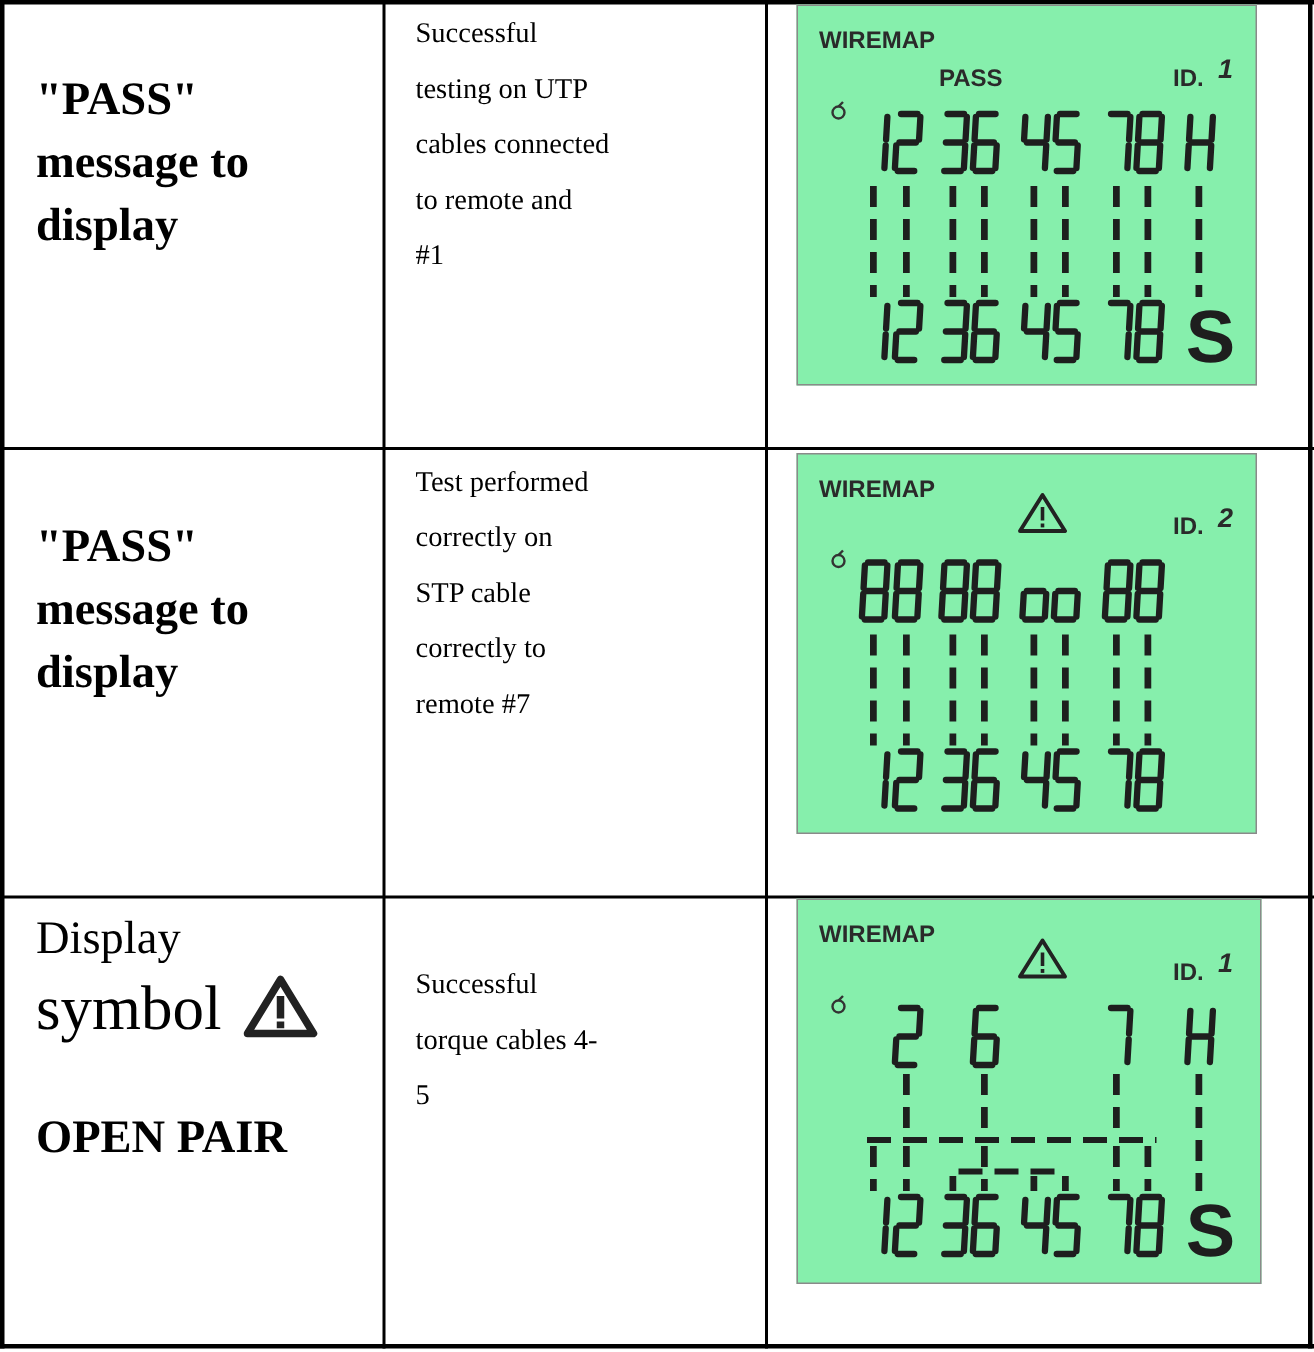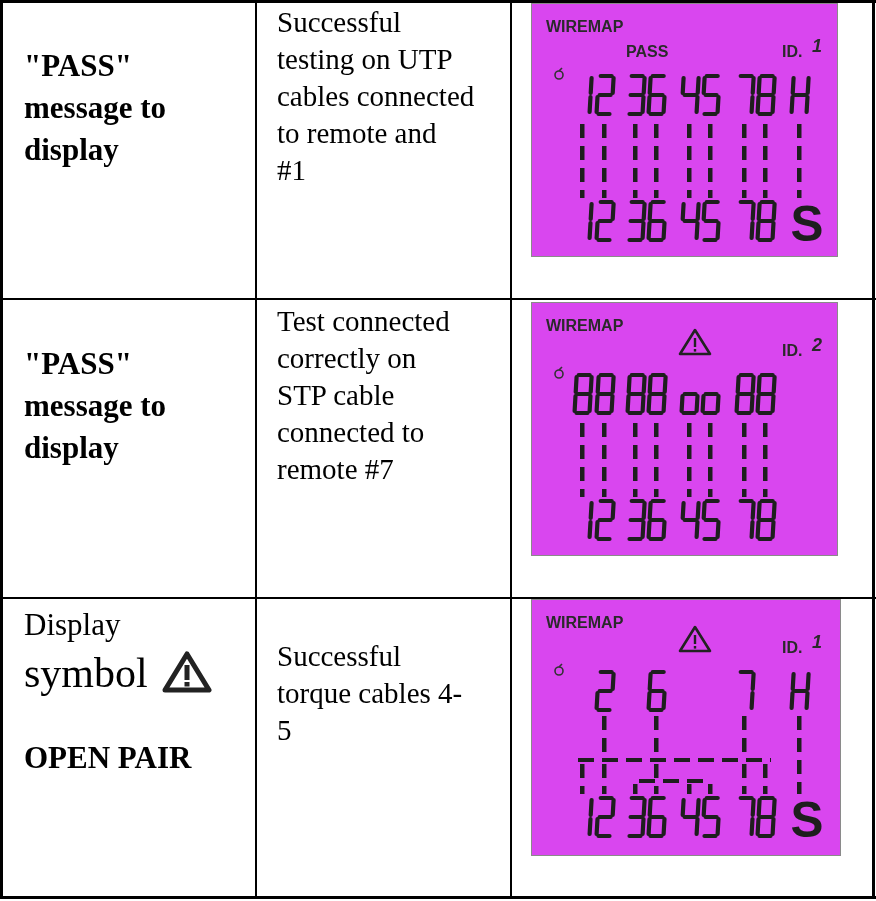--- a/index.html
+++ b/index.html
@@ -4,22 +4,22 @@
 <style>
   html, body { margin: 0; padding: 0; background: #ffffff; }
   body { width: 876px; height: 901px; position: relative; overflow: hidden;
          font-family: "Liberation Serif", "DejaVu Serif", serif; color: #000; }
   .table { position: absolute; left: 0; top: 0; width: 876px; height: 901px; }
   .hline, .vline { position: absolute; background: #000; }
   .cell { position: absolute; box-sizing: border-box; }
   .c1 { left: 24px; width: 228px; }
   .c2 { left: 277px; width: 230px; }
   .bold { font-weight: bold; font-size: 31px; line-height: 42px; }
-  .reg { font-size: 29px; line-height: 37px; }
-  .lcd { position: absolute; background: #d946ef; border: 1.5px solid #8a8a8a; box-sizing: border-box; text-align: center; }
+  .reg { font-size: 19px; line-height: 37px; }
+  .lcd { position: absolute; background: #86efac; border: 1.5px solid #8a8a8a; box-sizing: border-box; text-align: center; }
   .lcd svg { position: absolute; left: 0; top: 0; }
   .warn-inline { display: inline-block; vertical-align: middle; margin-left: 14px; }
   .gap { height: 40px; }
 </style>
 </head>
 <body>
 
 <div class="table">
 
   <div class="hline" style="left:0;top:0;width:876px;height:3px;"></div>
@@ -170,24 +170,24 @@
         <rect x="265" y="186" width="4.5" height="8" fill="#1e1e1e"></rect>
       </svg>
     </div>
 
   <div class="cell c1 bold" style="top:343px;">
     <div>"PASS"</div>
     <div>message to</div>
     <div>display</div>
   </div>
   <div class="cell c2 reg" style="top:303px;">
-    <div>Test connected</div>
+    <div>Test performed</div>
     <div>correctly on</div>
     <div>STP cable</div>
-    <div>connected to</div>
+    <div>correctly to</div>
     <div>remote #7</div>
   </div>
   <div class="lcd" id="lcd1" style="left:531px;top:302px;width:307px;height:254px;">
       <svg width="304" height="251" viewBox="0 0 304 251" xmlns="http://www.w3.org/2000/svg">
         <text x="14" y="28" font-family="Liberation Sans, DejaVu Sans, sans-serif" font-weight="bold" font-size="16" fill="#2a2a2a">WIREMAP</text>
         <g>
           <path d="M163 27 L178 51 L148 51 Z" fill="none" stroke="#222" stroke-width="2.6" stroke-linejoin="round"></path>
           <rect x="161.8" y="35" width="2.4" height="9" fill="#222"></rect>
           <rect x="161.8" y="46" width="2.4" height="2.6" fill="#222"></rect>
         </g>

